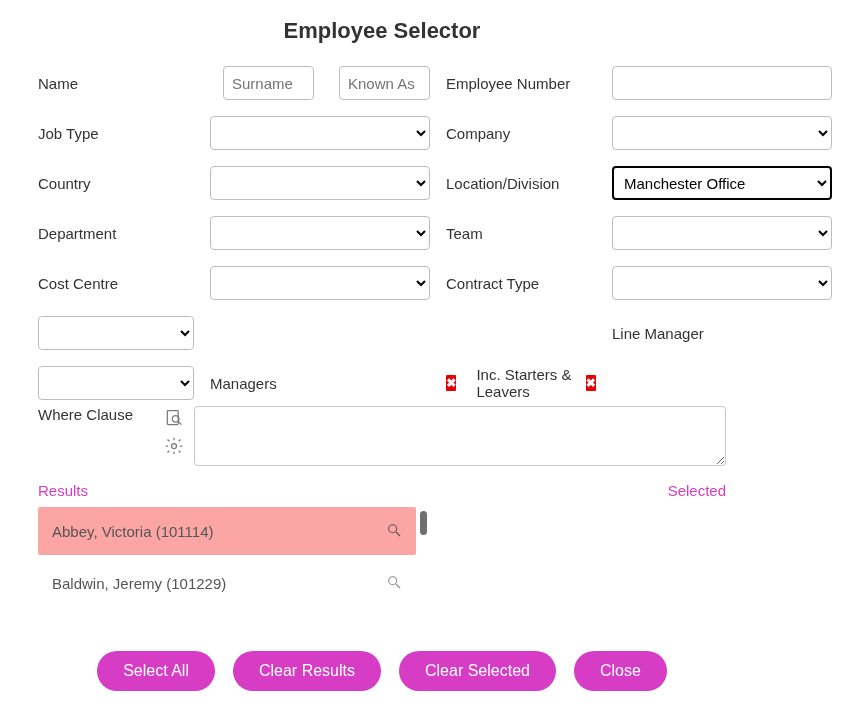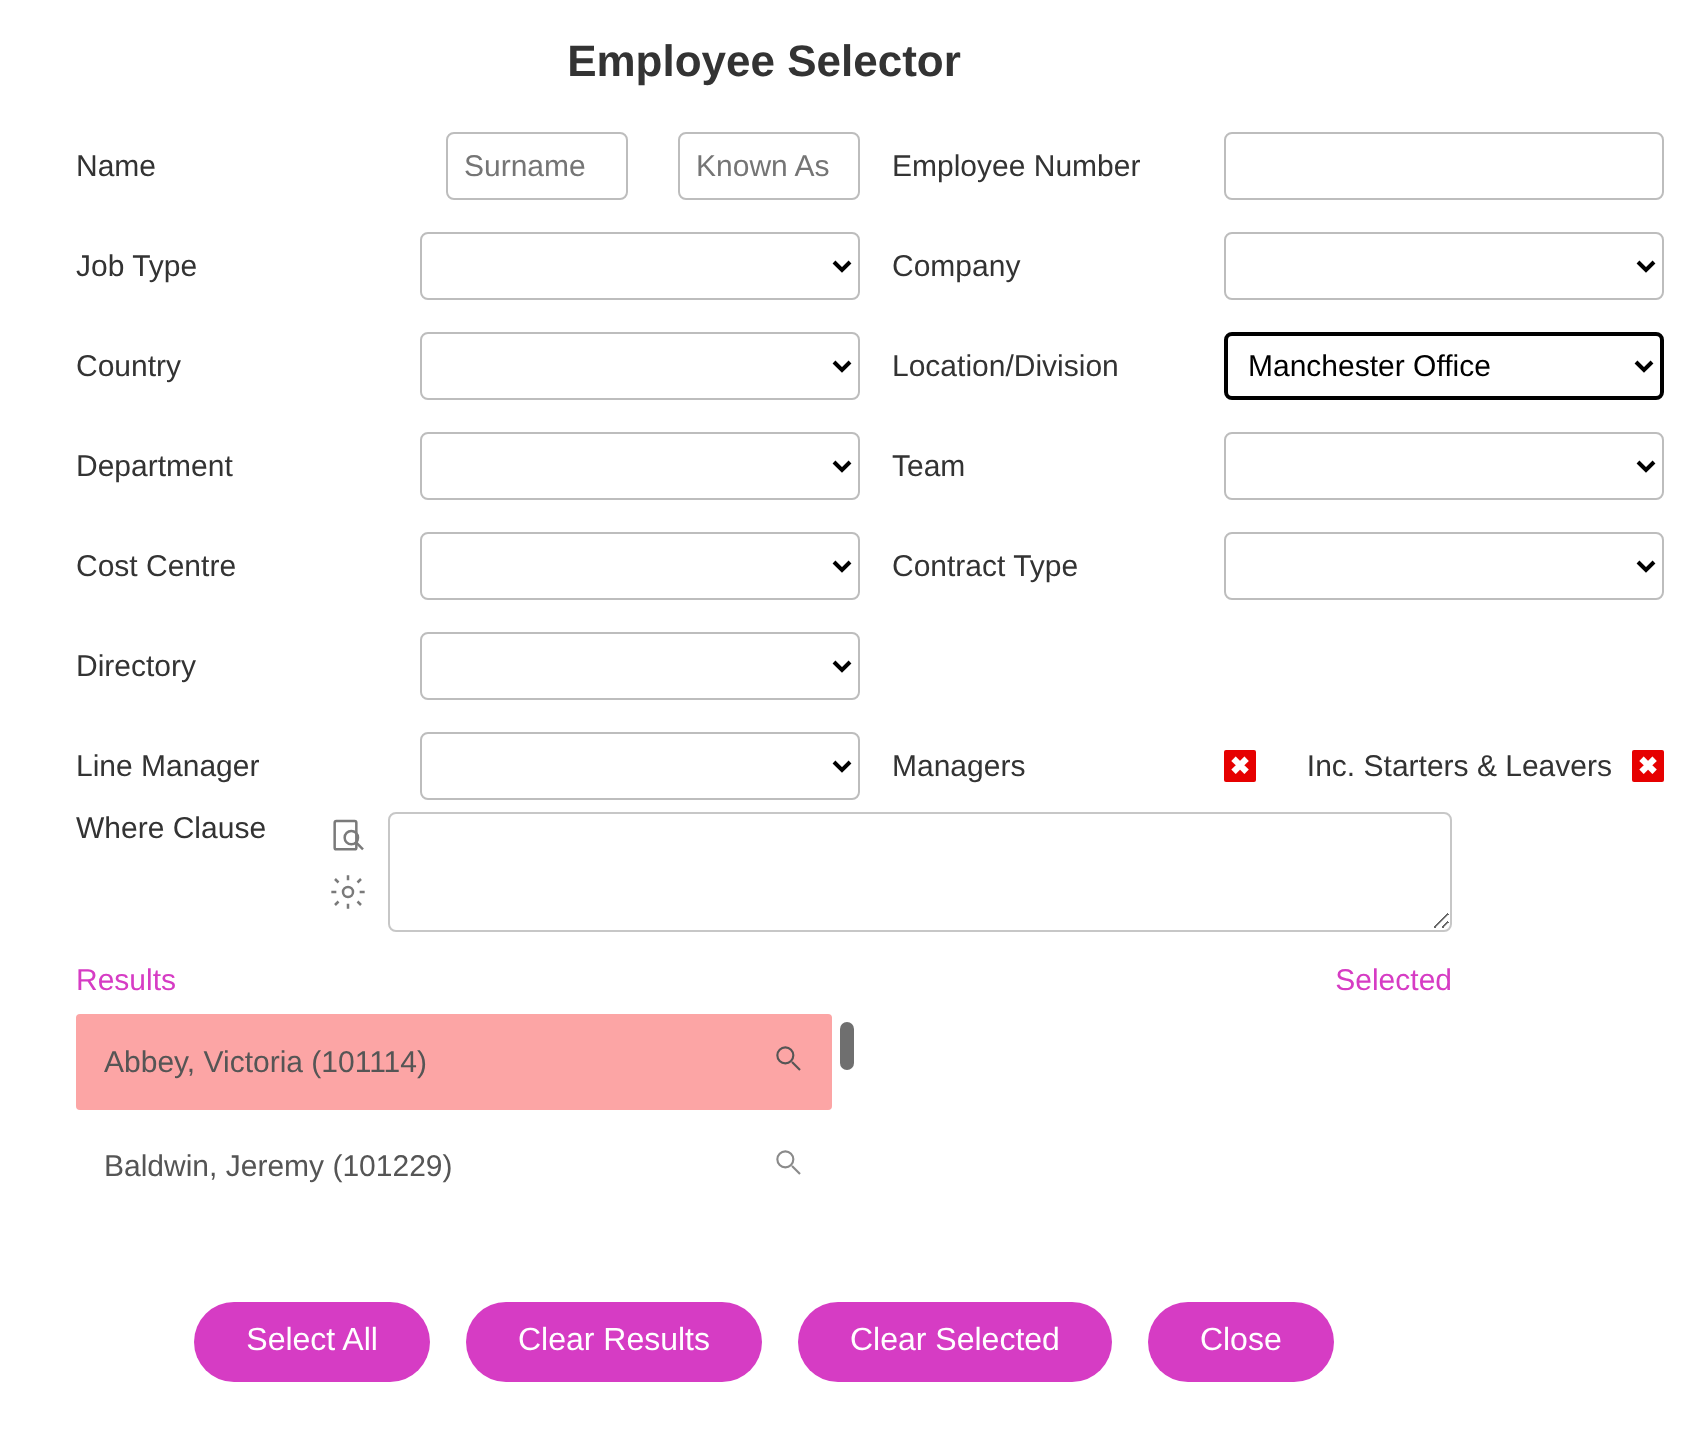--- a/index.html
+++ b/index.html
@@ -128,21 +128,20 @@
     <div class="lbl">Department</div>
     <select class="sel"><option></option></select>
     <div class="lbl">Team</div>
     <select class="sel"><option></option></select>
 
     <div class="lbl">Cost Centre</div>
     <select class="sel"><option></option></select>
     <div class="lbl">Contract Type</div>
     <select class="sel"><option></option></select>
 
-    <div class="lbl">Directory</div>
     <select class="sel"><option></option></select>
     <div></div>
       <div></div>
 
     <div class="lbl">Line Manager</div>
     <select class="sel"><option></option></select>
     <div class="lbl">Managers</div>
     <div class="toggle-row">
       <span class="x-badge">✖</span>
       <span style="flex:1"></span>

